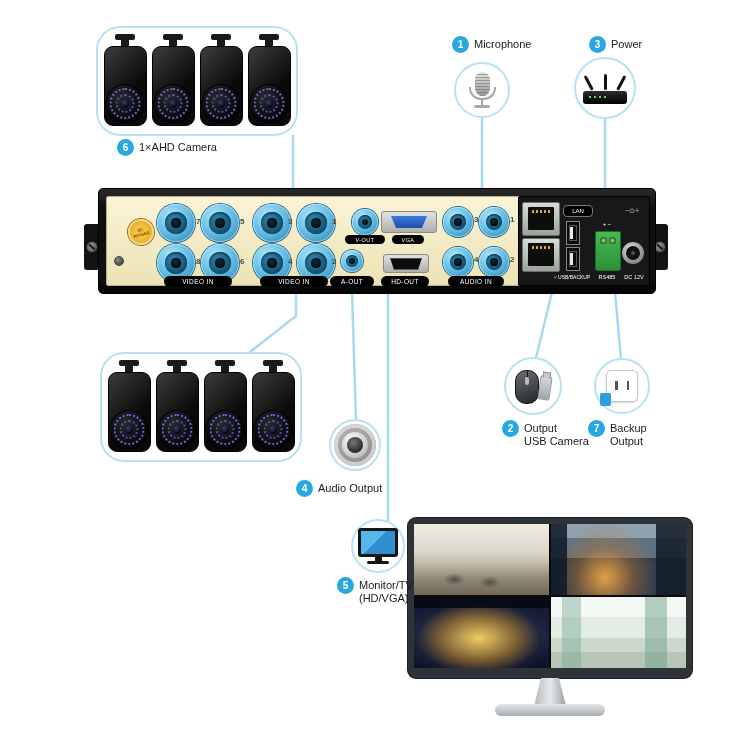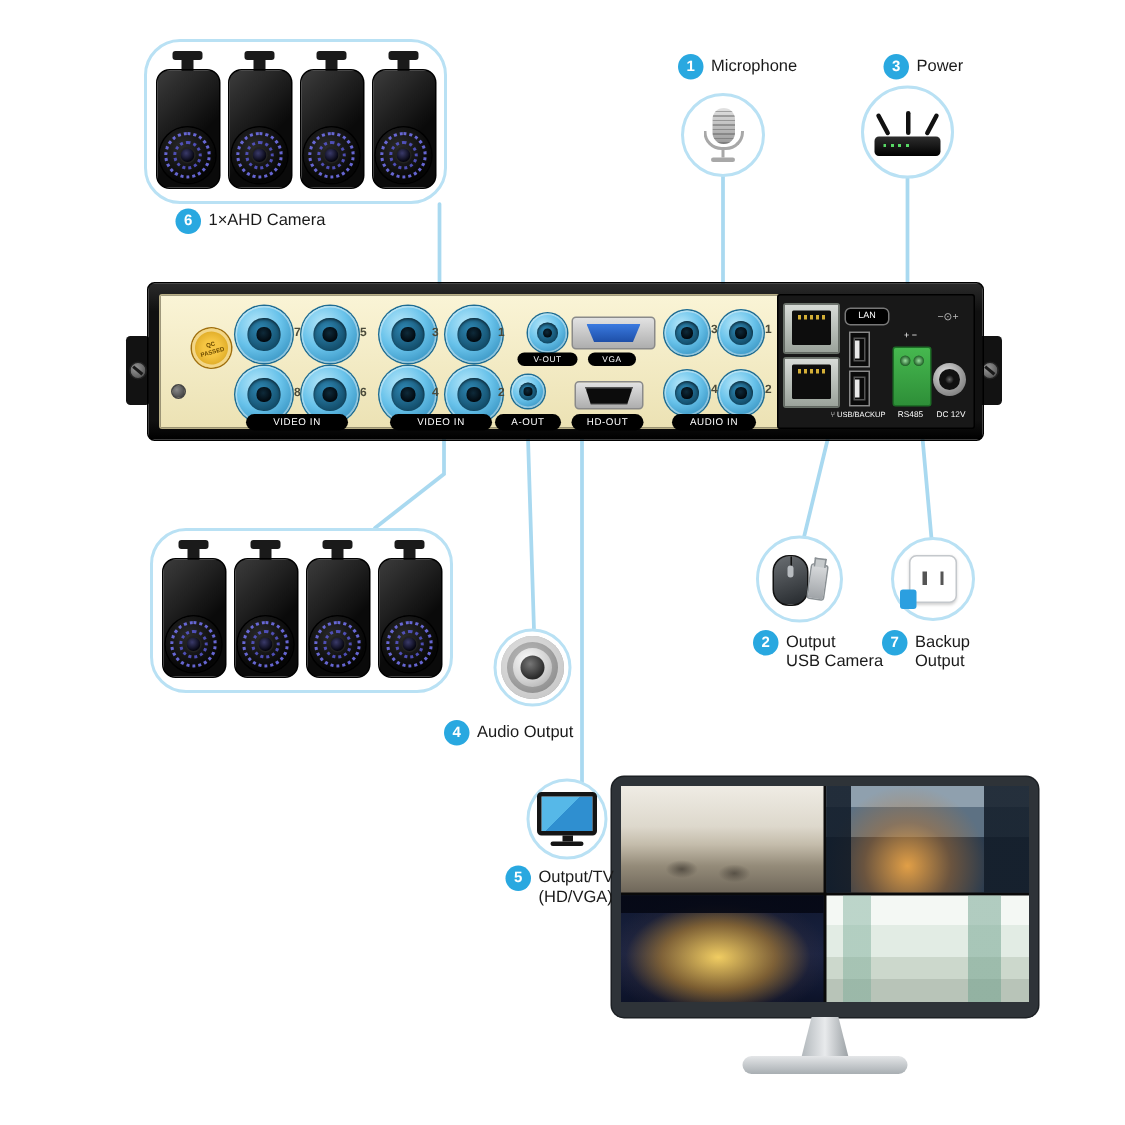--- a/index.html
+++ b/index.html
@@ -395,21 +395,21 @@
   <div class="halo" style="left:351px;top:519px;width:54px;height:54px;">
     <div class="tv-icon">
       <div class="tv-screen"></div>
       <div class="tv-neck"></div>
       <div class="tv-base"></div>
     </div>
   </div>
   <div class="callout" style="left:337px;top:577px;">
     <div class="badge">5</div>
     <div class="clabel">
-      <div>Output/TV</div>
+      <div>Monitor/TV</div>
       <div>(HD/VGA)</div>
     </div>
   </div>
 
   <div class="big-monitor">
     <div class="mon-screen">
       <div class="feed feed1"></div>
       <div class="feed feed2"></div>
       <div class="feed feed3"></div>
       <div class="feed feed4"></div>

